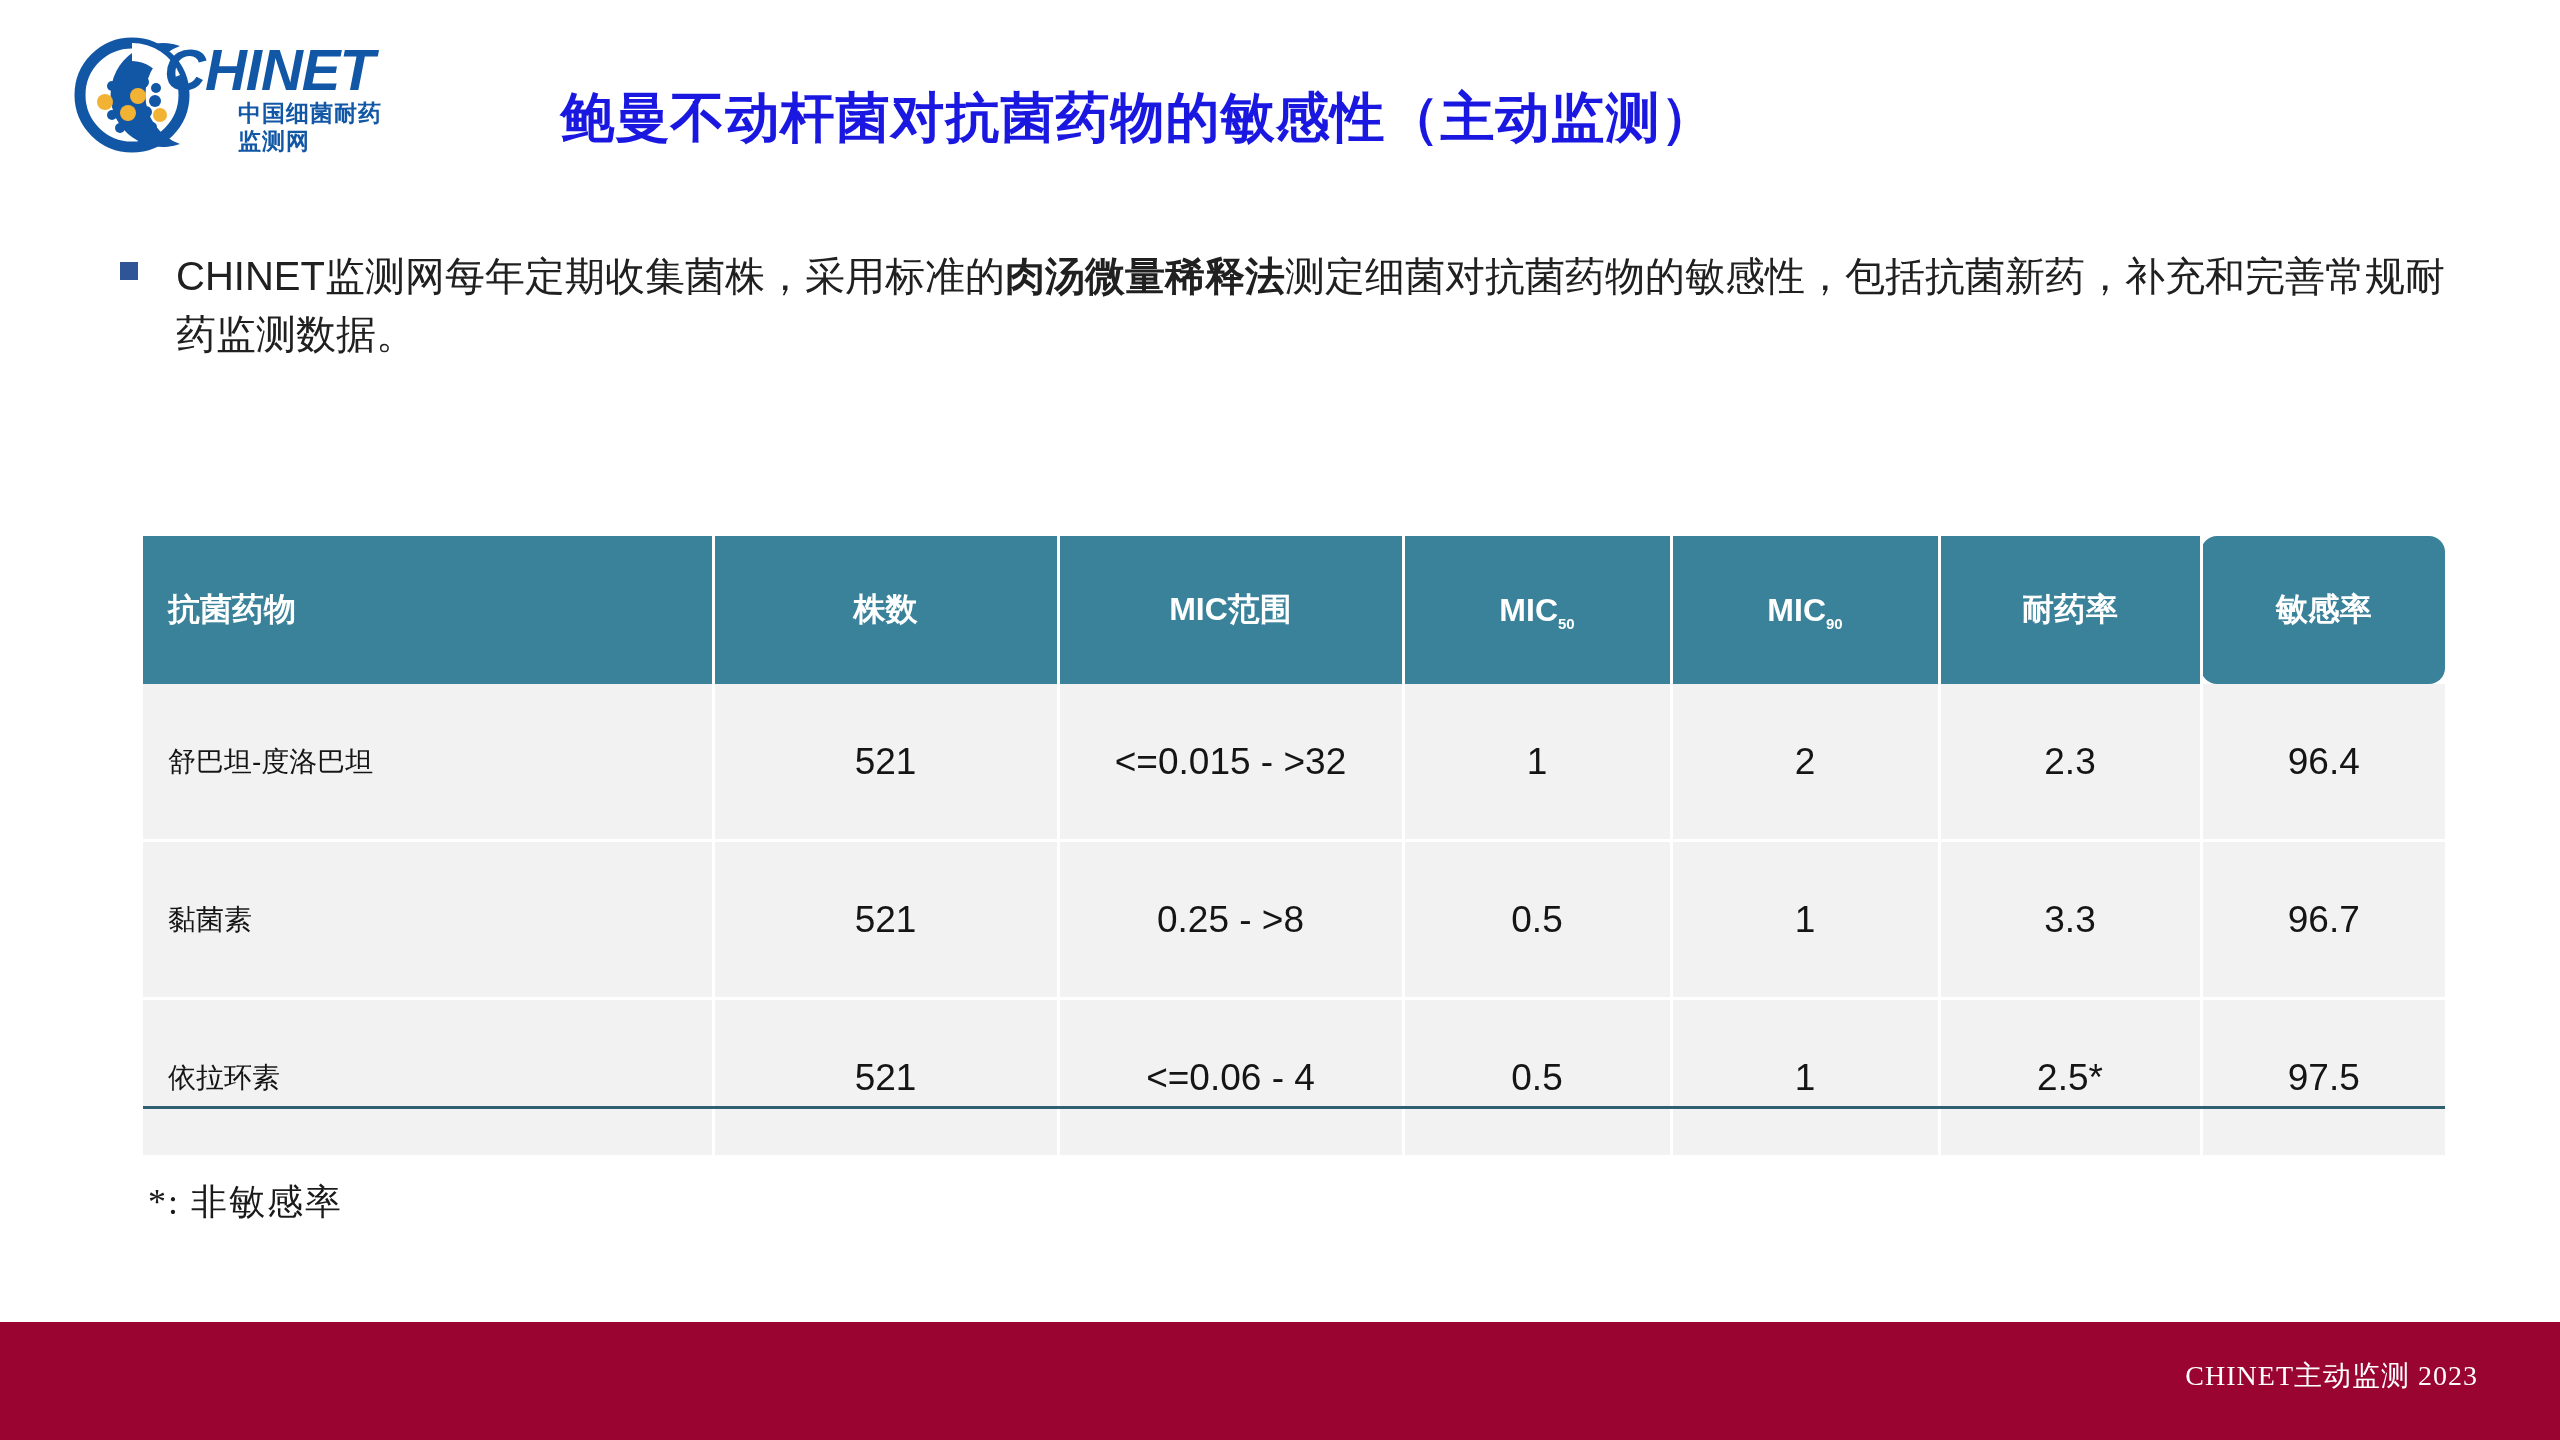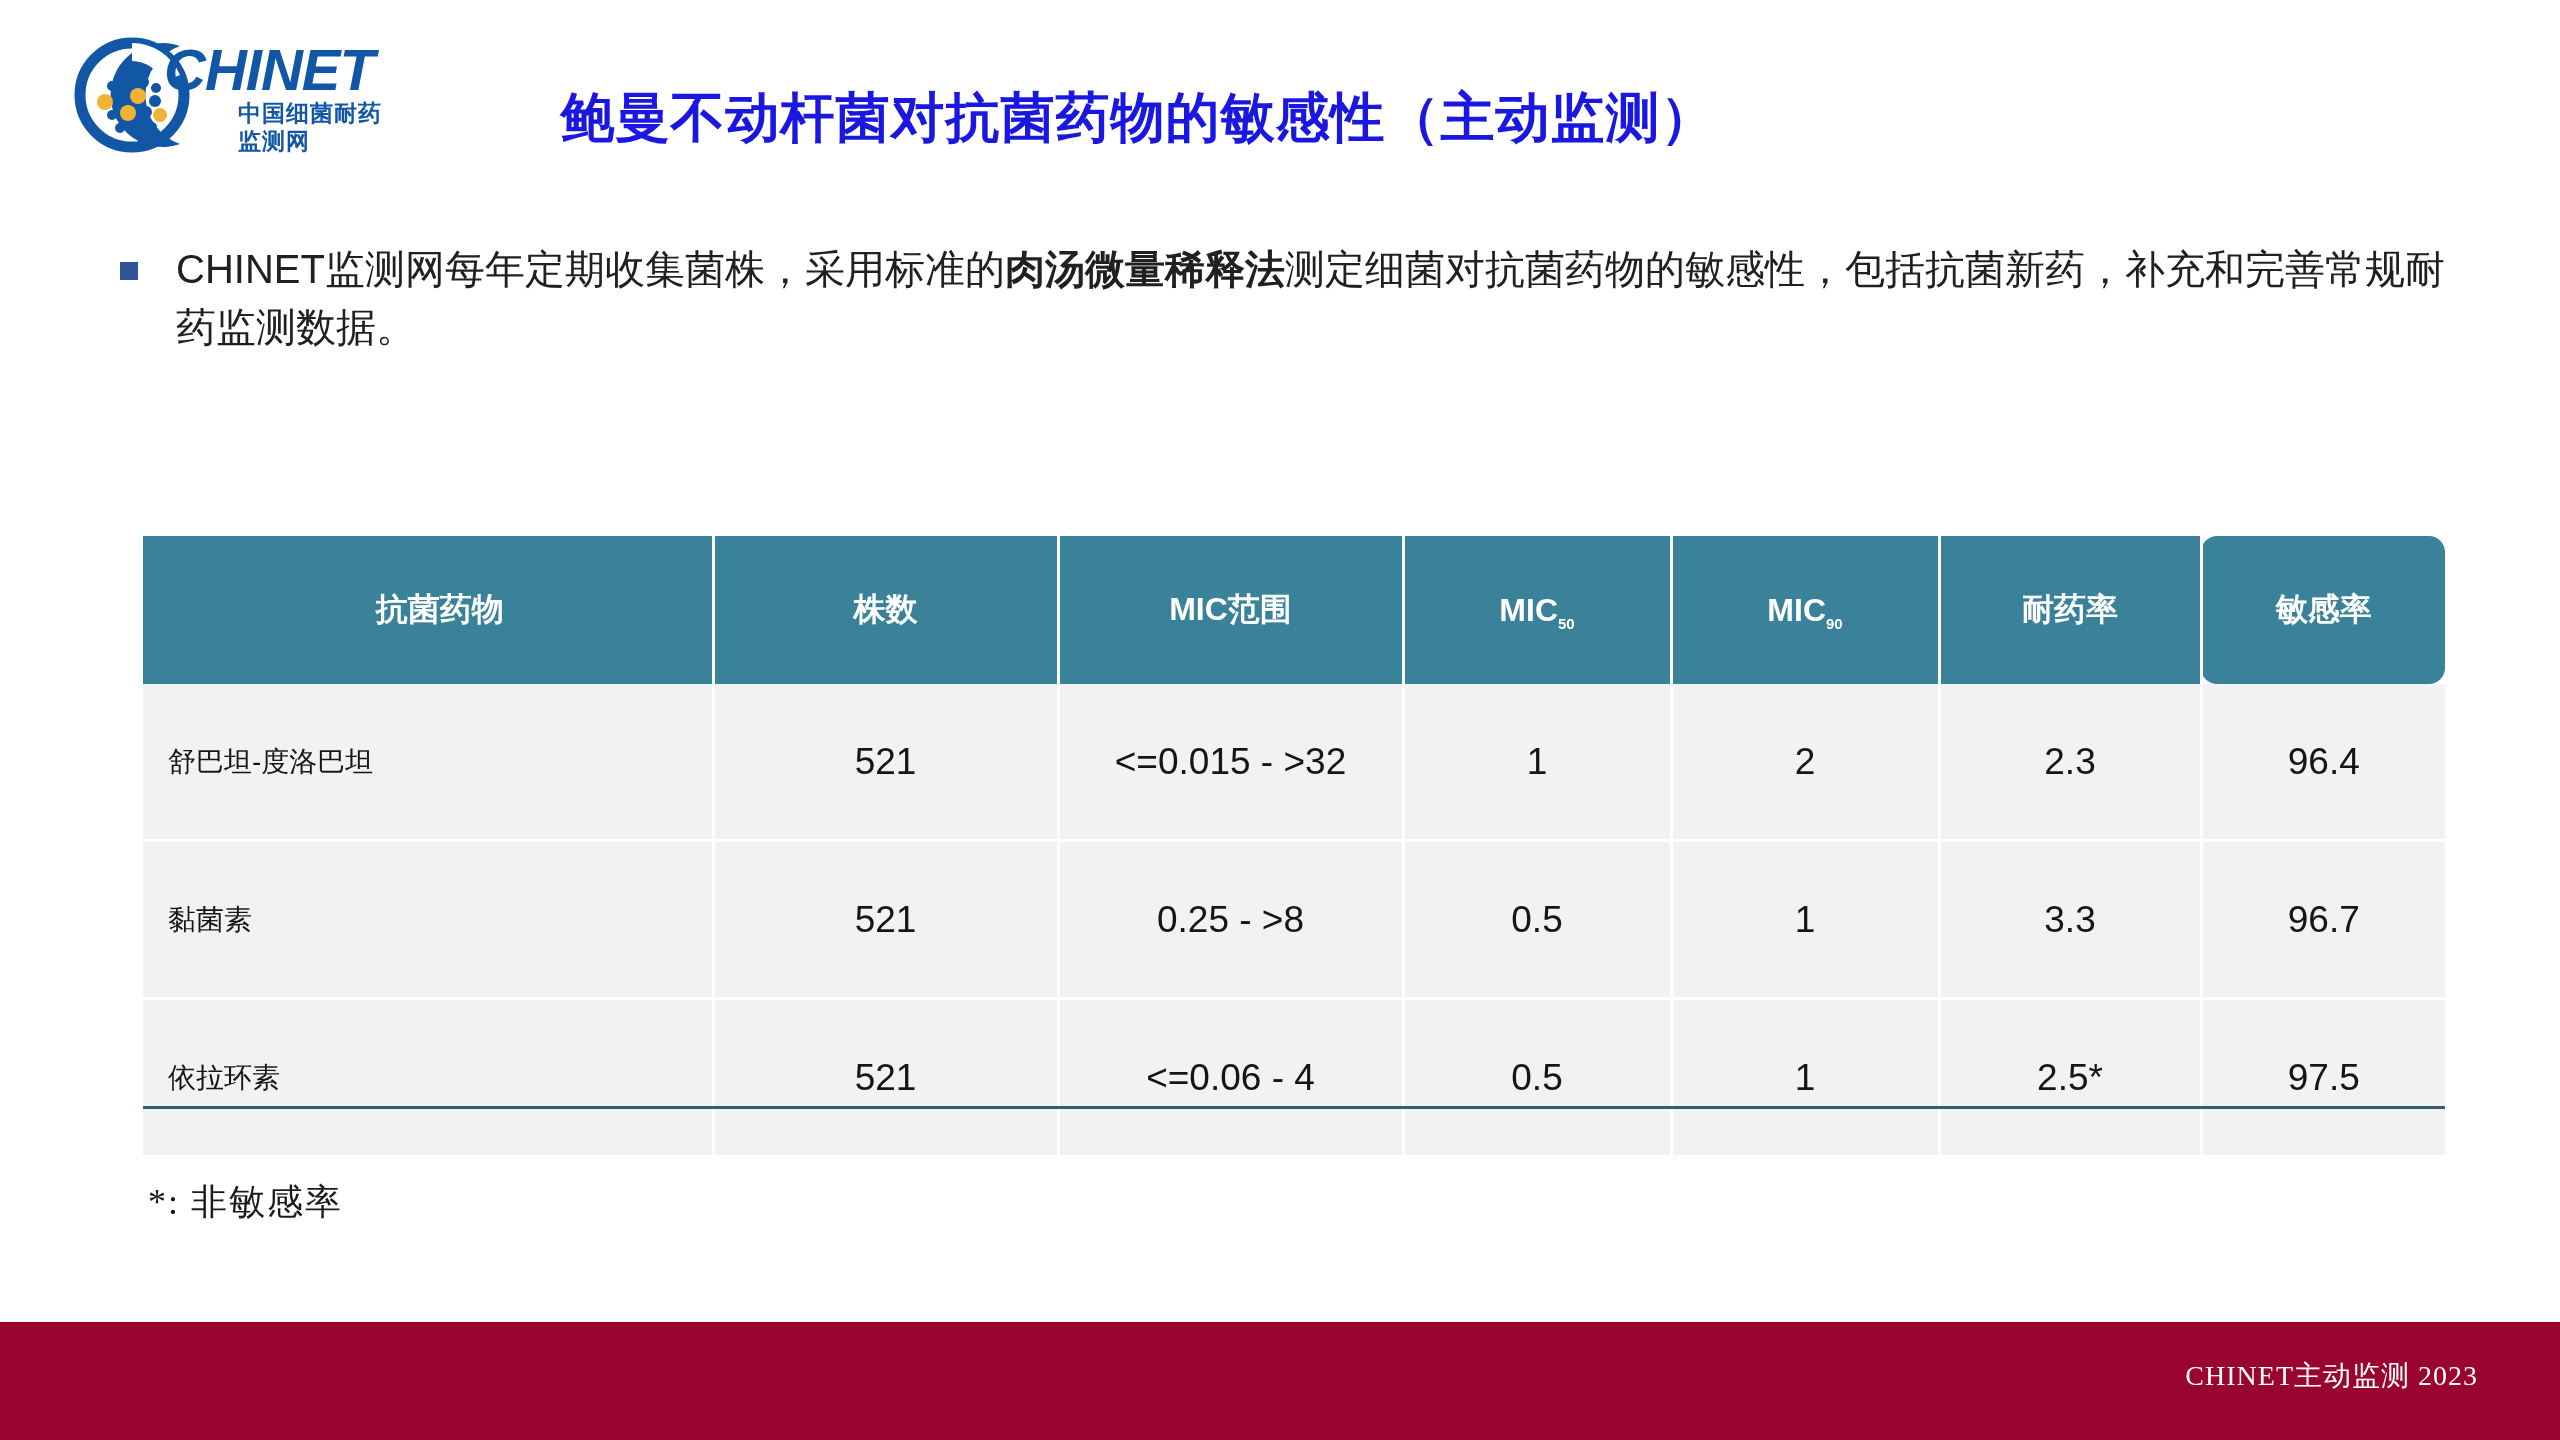--- a/index.html
+++ b/index.html
@@ -56,20 +56,21 @@
     background: #2f5597;
     margin-top: 22px;
     margin-right: 38px;
     flex: 0 0 auto;
   }
   .bullet-text {
     font-size: 40px;
     line-height: 1.45;
     color: #202020;
     flex: 1 1 auto;
+    margin-top: 7px;
   }
   .bullet-text b { font-weight: bold; }
 
   
   #data-table {
     position: absolute;
     left: 143px;
     top: 536px;
     width: 2302px;
     border-collapse: collapse;
@@ -89,21 +90,21 @@
     font-size: 32px;
     font-weight: bold;
     height: 148px;
     vertical-align: middle;
     text-align: center;
     border-right: 3px solid #ffffff;
     padding: 0;
   }
   #data-table thead th:last-child { border-right: none; border-radius: 16px; }
   #data-table thead th.left {
-    text-align: center;
+    text-align: left;
     padding-left: 25px;
   }
   #data-table thead th sub {
     font-size: 15px;
     vertical-align: baseline;
     position: relative;
     top: 8px;
   }
 
   #data-table tbody td {

